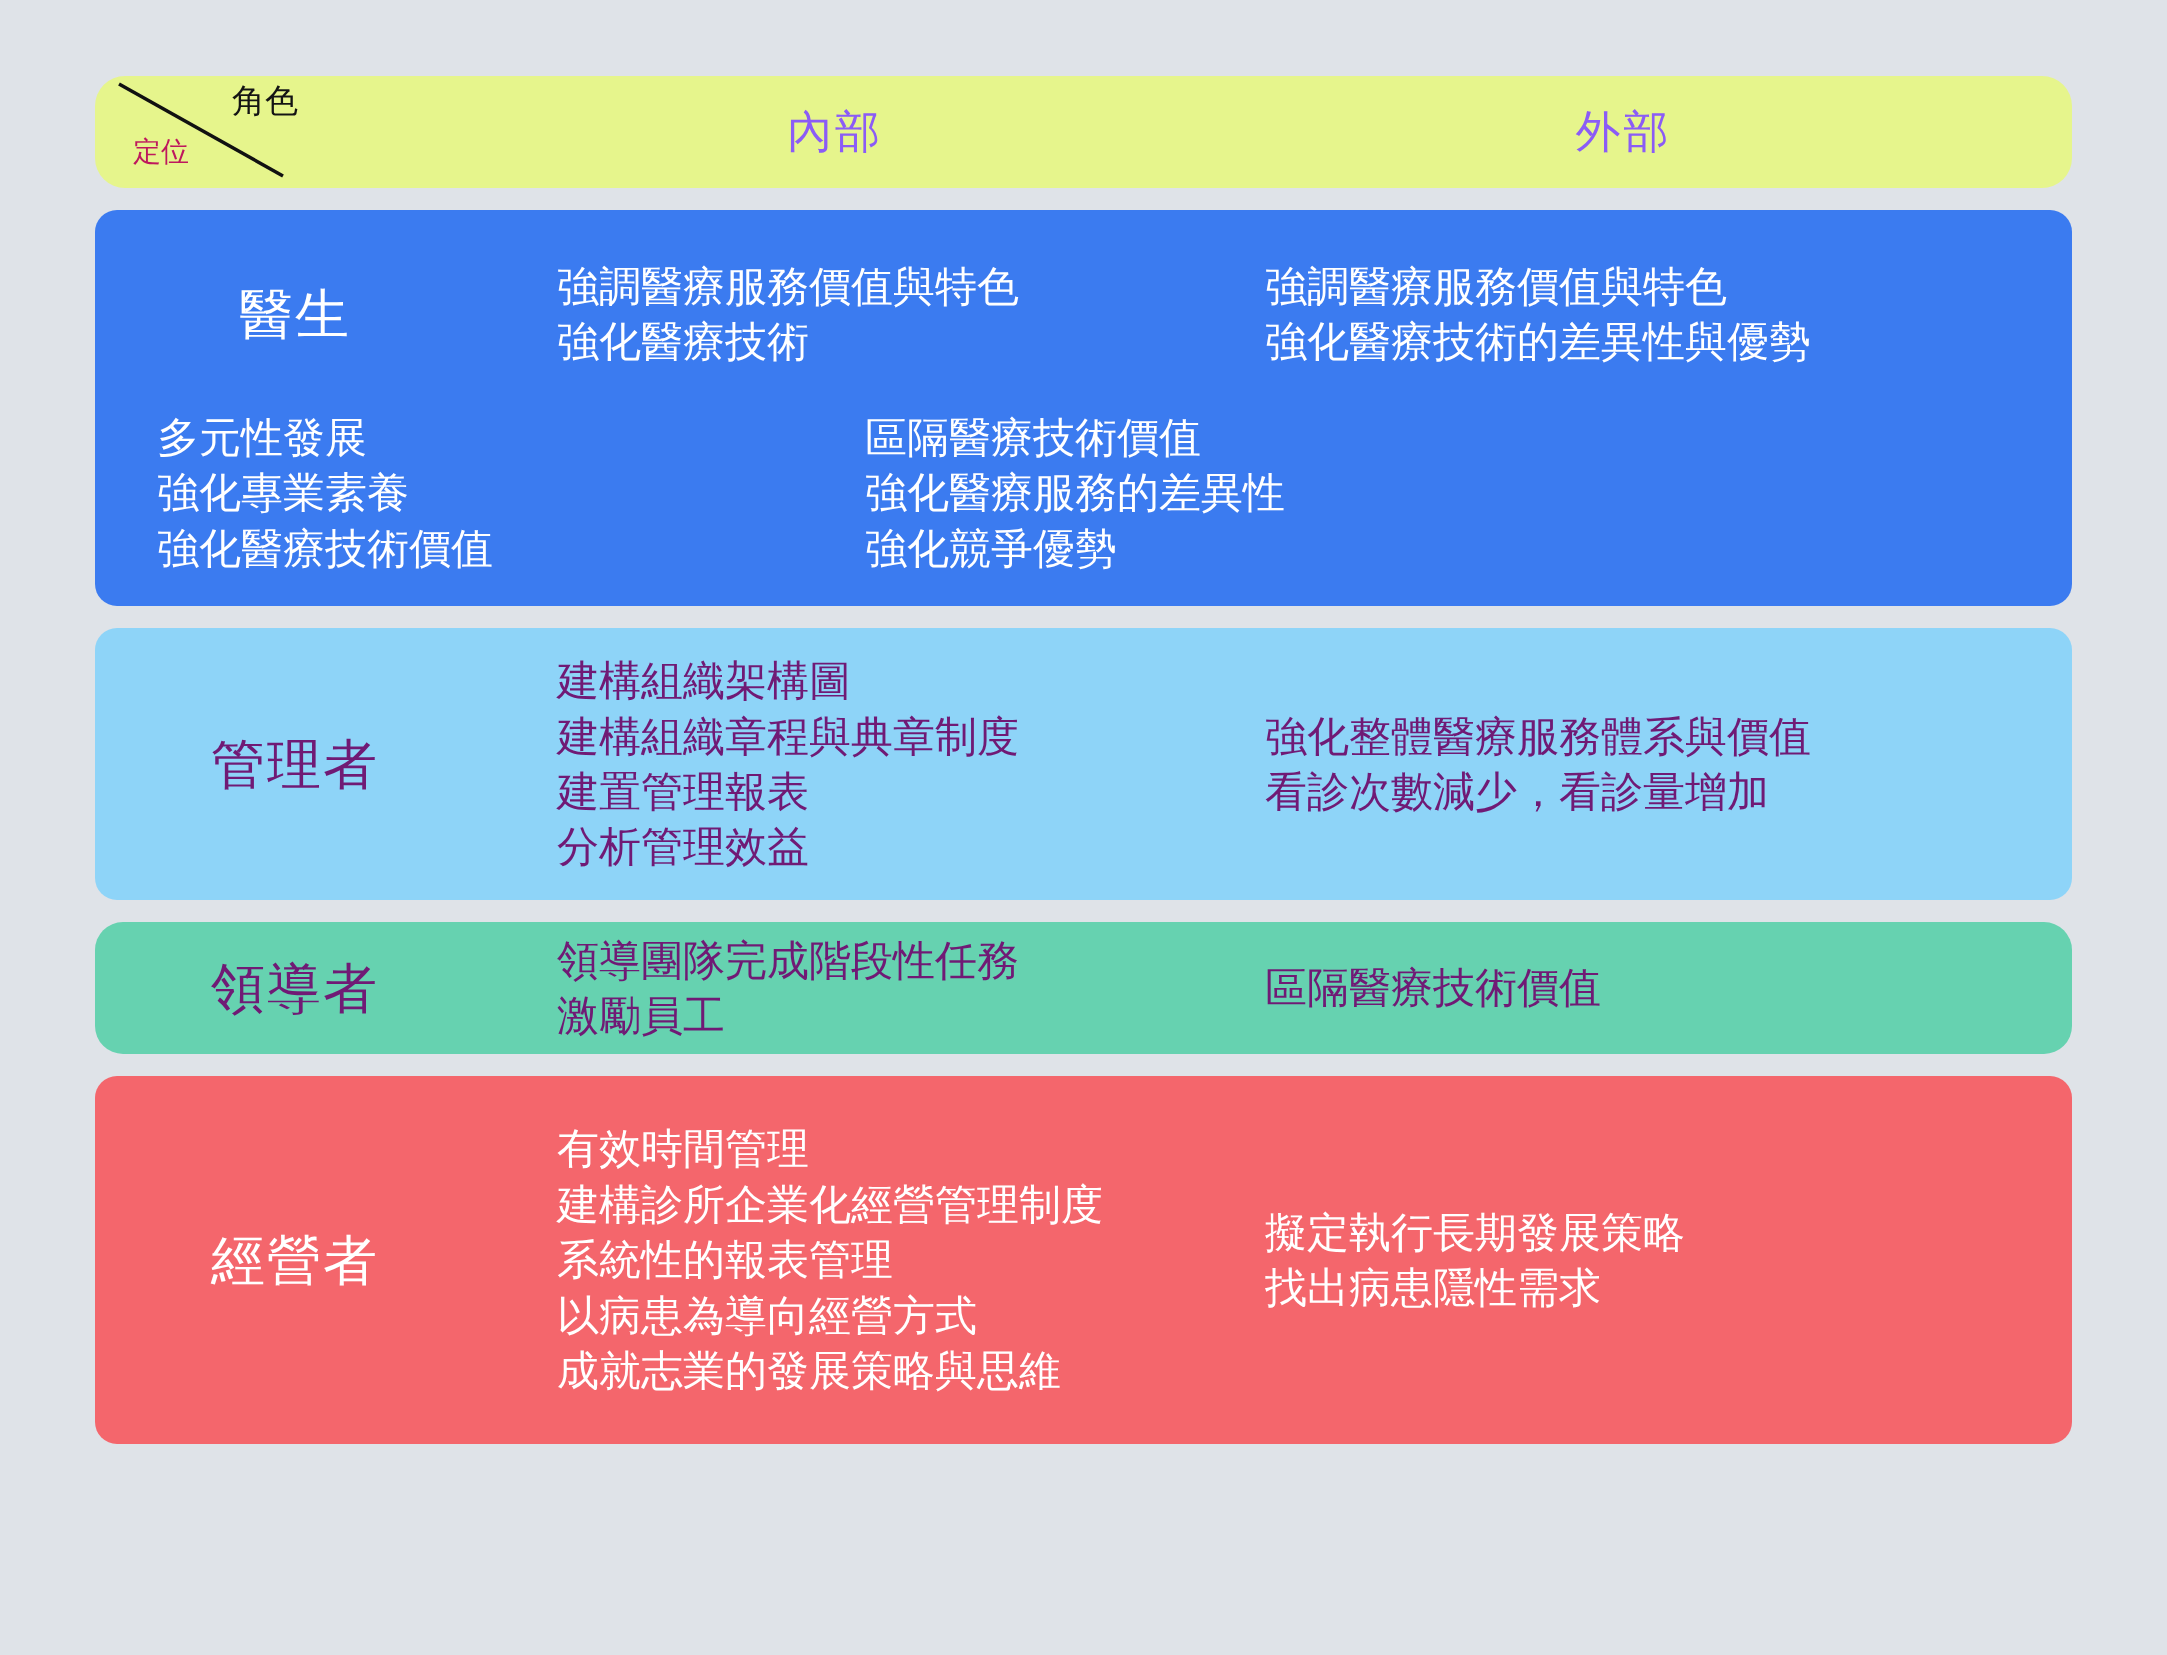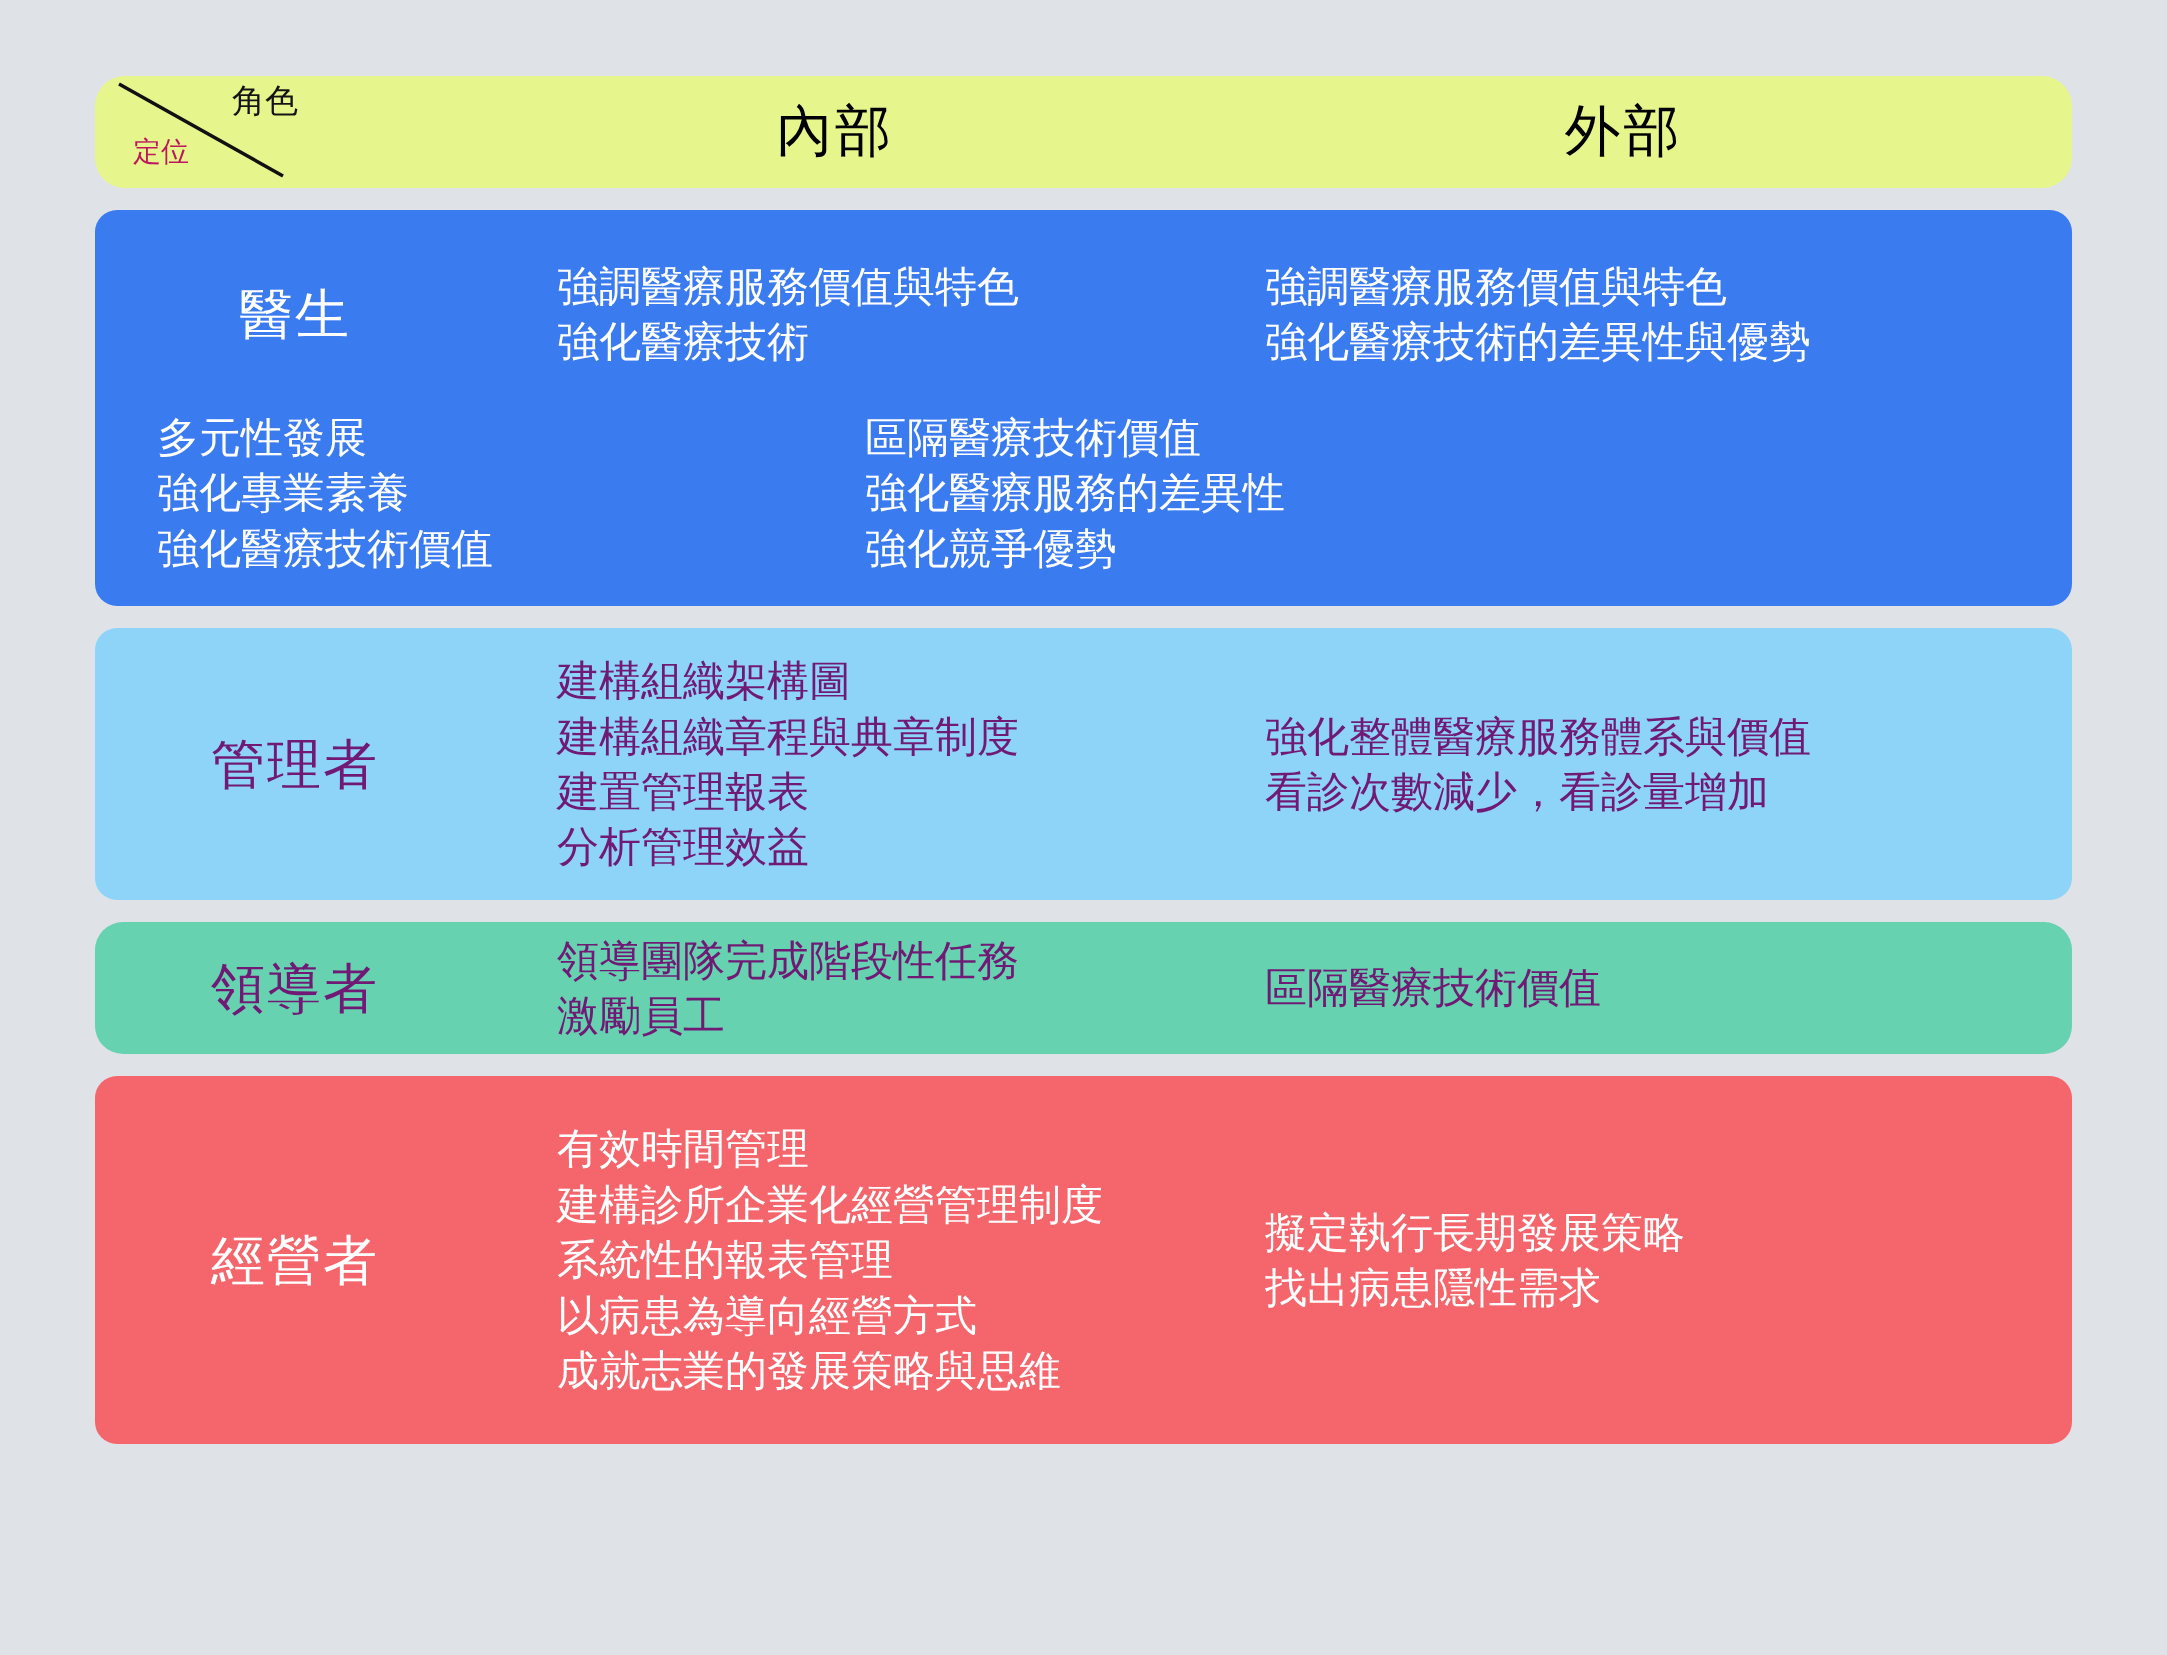--- a/index.html
+++ b/index.html
@@ -63,22 +63,22 @@
     top: 62px;
     font-size: 28px;
     color: #be185d;
     line-height: 1;
   }
   .header-col {
     flex: 1 1 0;
     display: flex;
     align-items: center;
     justify-content: center;
-    font-size: 56px;
-    color: #000000;
+    font-size: 45px;
+    color: #8b5cf6;
     letter-spacing: 3px;
   }
   .header-col.internal { flex: 0 0 680px; }
 
   
   .band {
     border-radius: 22px;
     display: flex;
     align-items: center;
     box-sizing: border-box;

